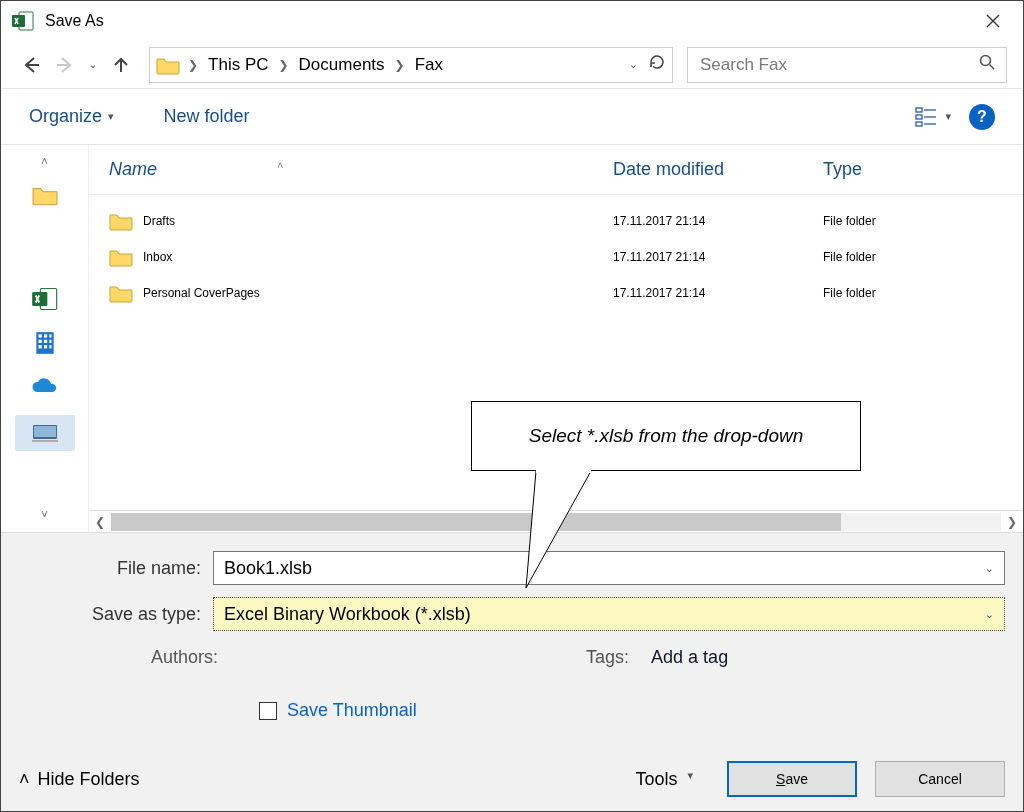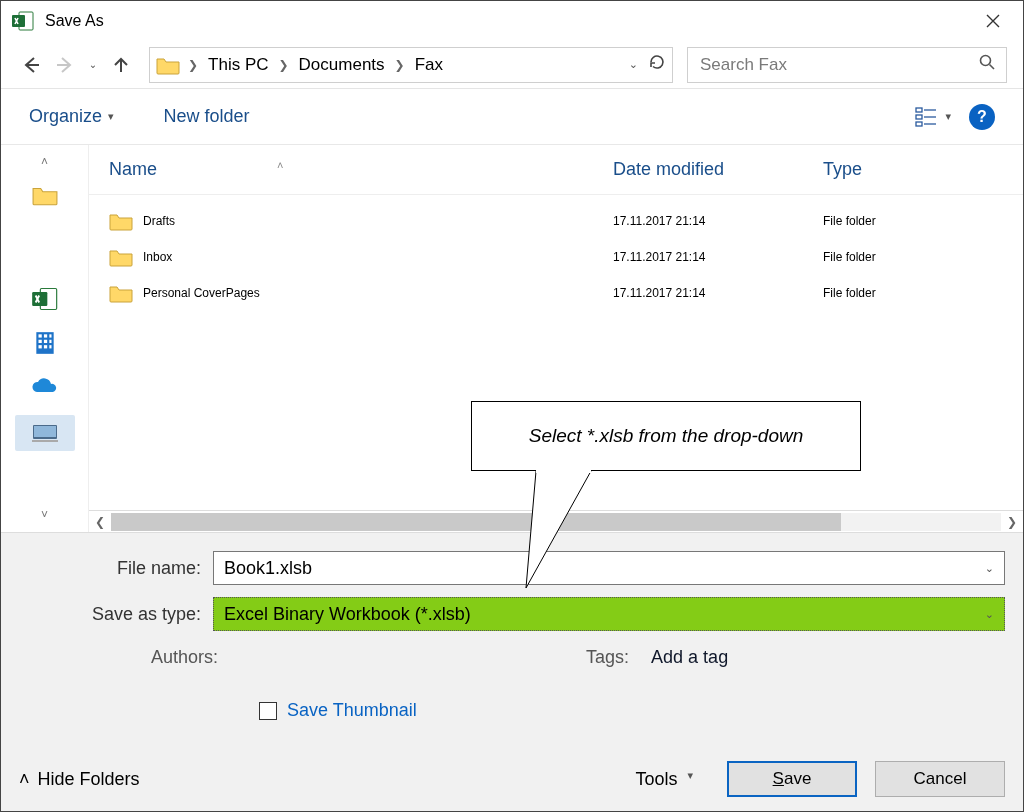--- a/index.html
+++ b/index.html
@@ -73,21 +73,21 @@
     width:22px; height:22px; color:#777; font-size:12px; display:flex;
     align-items:center; justify-content:center; }
   .treepane .scrolldown { margin-top:auto; margin-bottom:6px; }
   .listpane { flex:1; display:flex; flex-direction:column; min-width:0; }
   .colheader {
     height:50px; display:grid;
     grid-template-columns: 1fr 210px 200px;
     align-items:center; font-size:18px; color:#1a4e8a;
     border-bottom:1px solid #eee; padding-left:20px;
   }
-  .colheader .namecol { display:flex; gap:120px; }
+  .colheader .namecol { display:flex; gap:120px;font-style:italic; }
   .colheader .caret { font-size:11px; color:#888; }
   .filerows { flex:1; padding-top:8px; overflow:hidden; }
   .filerow {
     height:36px; display:grid;
     grid-template-columns: 1fr 210px 200px;
     align-items:center; font-size:12px; padding-left:20px;
   }
   .filerow .nm { display:flex; align-items:center; gap:10px; }
   .folder-svg { width:24px; height:20px; }
 
@@ -113,37 +113,37 @@
     background:#f1f1f1; border-top:1px solid #ddd; padding:18px 18px 14px 18px;
     display:flex; flex-direction:column; gap:12px;
   }
   .formrow { display:flex; align-items:center; gap:12px; }
   .formrow label { width:182px; text-align:right; font-size:18px; color:#333; }
   .combo {
     flex:1; height:34px; border:1px solid #777; background:#fff;
     display:flex; align-items:center; padding:0 10px; font-size:18px;
     justify-content:space-between;
   }
-  .combo.type { background:#84cc16; border:1px dotted #555; }
+  .combo.type { background:#fef9c3; border:1px dotted #555; }
   .metarow { display:flex; align-items:center; gap:16px; font-size:18px;
     padding-left:96px; margin-top:4px; }
   .metarow .lab { color:#555;margin-left:36px; }
   .metarow .taglink { color:#0f172a; margin-left:6px; }
   .metarow .gap { width:300px; }
   .thumbrow { display:flex; align-items:center; gap:10px; font-size:18px;
     color:#0963c3; padding-left:240px; margin-top:20px; }
   .thumbrow .chk { width:18px; height:18px; border:1px solid #333; background:#fff; }
 
   .btnrow { display:flex; align-items:center; gap:18px; margin-top:28px; }
   .btnrow .hide { display:flex; align-items:center; gap:8px; font-size:18px; }
   .btnrow .spacer { flex:1; }
   .btnrow .tools { font-size:18px; display:flex; gap:10px; margin-right:16px; }
   .winbtn {
     width:130px; height:36px; border:1px solid #adadad; background:#e1e1e1;
-    font-size:17px; display:flex; align-items:center; justify-content:center;
+    font-size:14px; display:flex; align-items:center; justify-content:center;
   }
   .winbtn.primary { border:2px solid #0a64c2; background:#e1e1e1; }
   .winbtn .ul { text-decoration:underline; }
 
   .chev { font-size:11px; color:#555; }
 </style>
 </head>
 <body>
 
 <div class="window">

